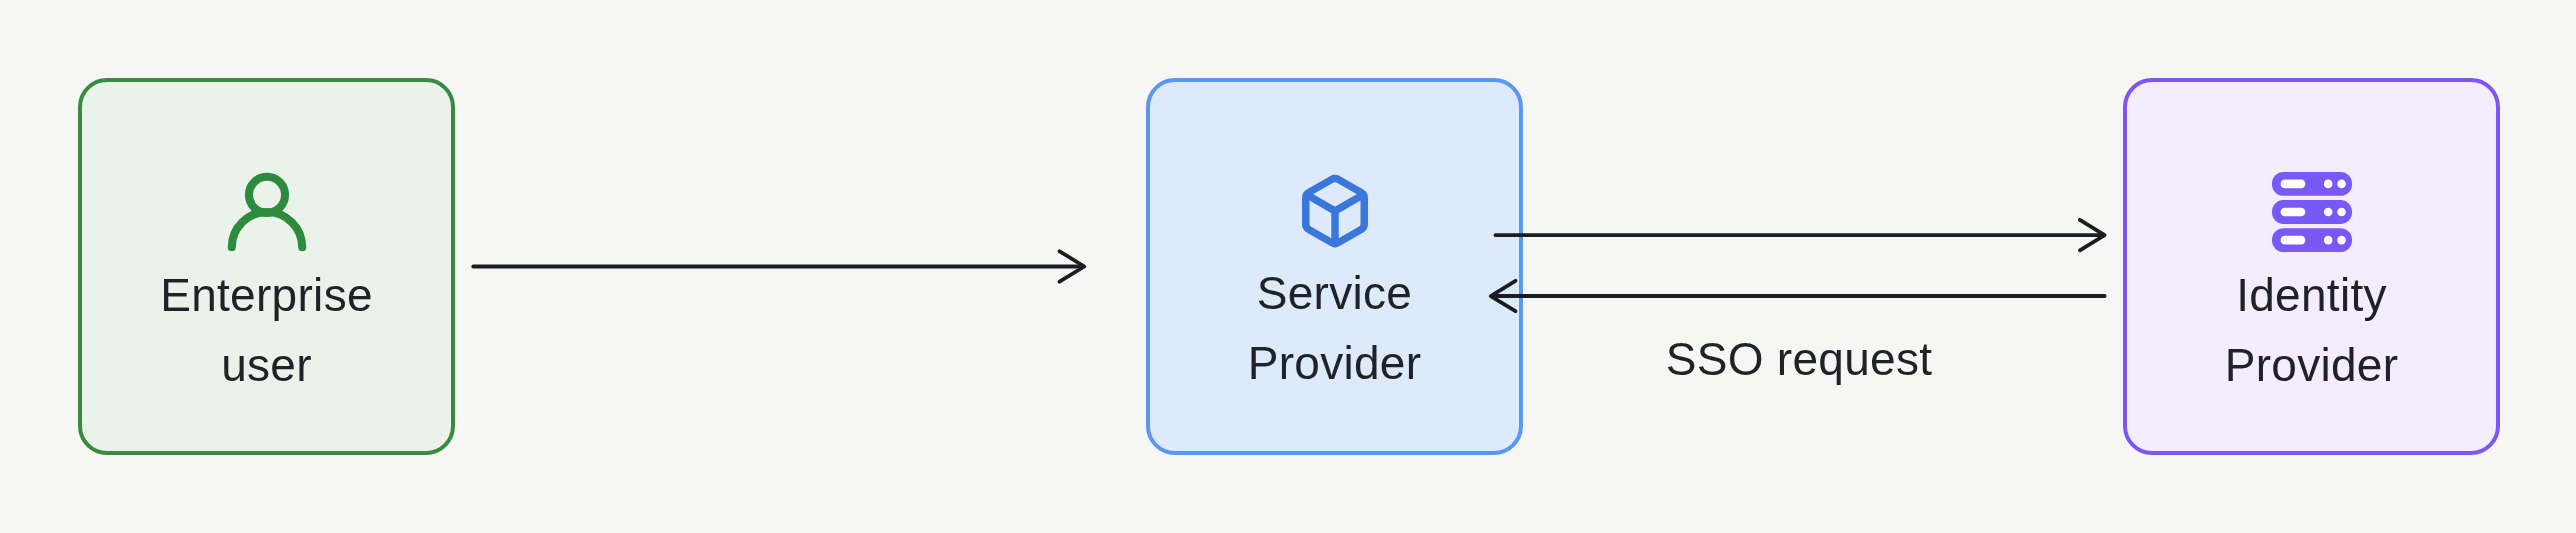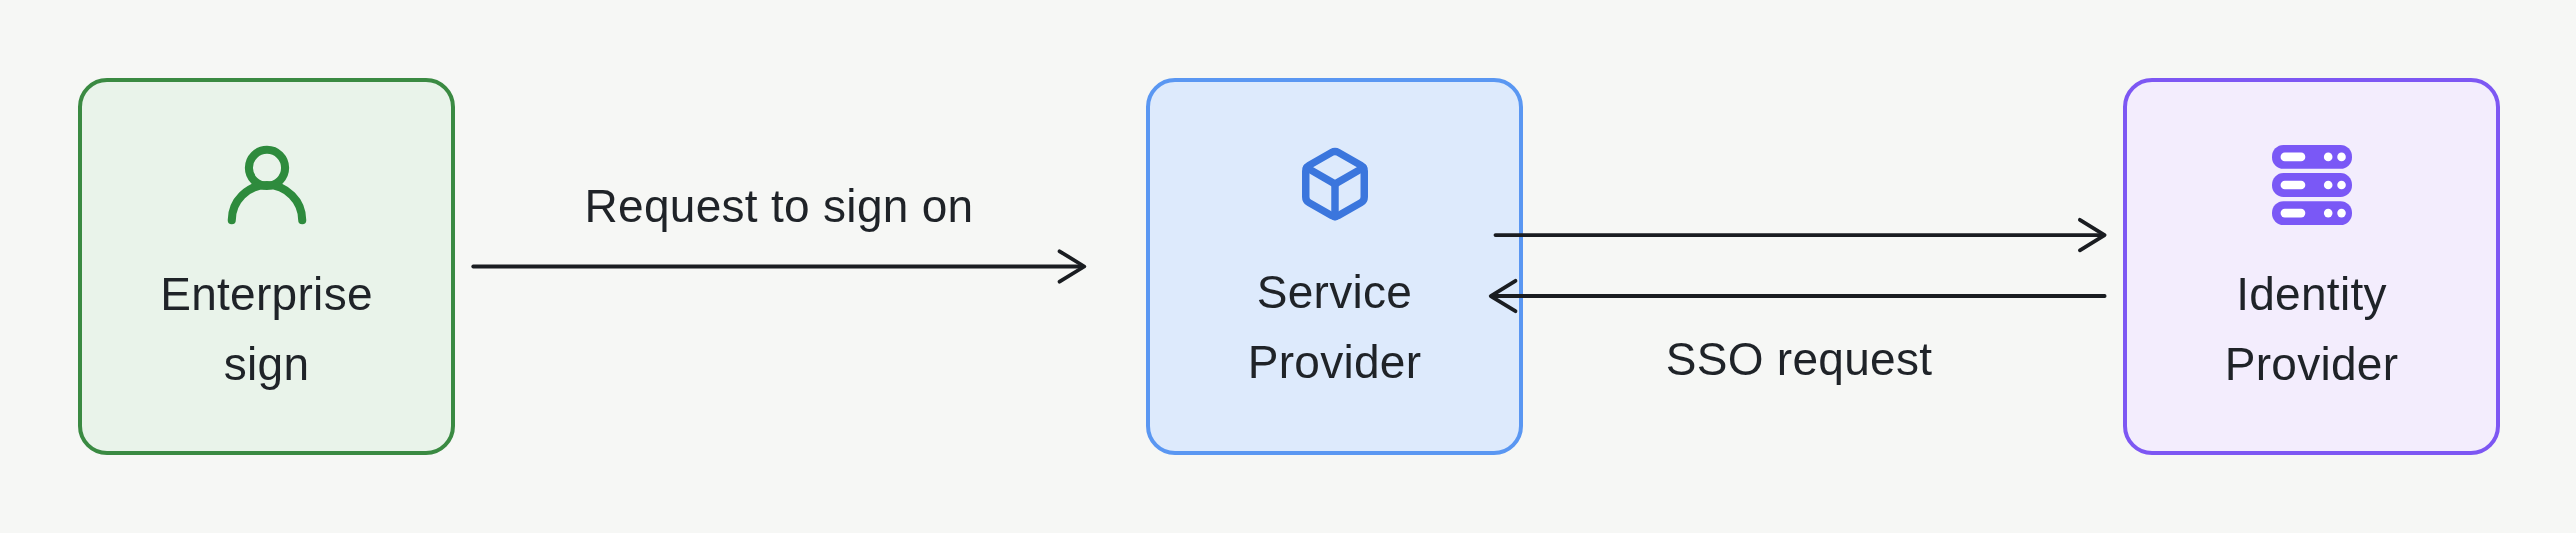--- a/index.html
+++ b/index.html
@@ -18,22 +18,22 @@
     position: absolute;
     top: 78px;
     width: 377px;
     height: 377px;
     box-sizing: border-box;
     border-radius: 29px;
     border: 4.8px solid;
     display: flex;
     flex-direction: column;
     align-items: center;
-    padding-top: 63px;
-    gap: 34px;
+    padding-top: 90px;
+    gap: 8px;
   }
   .node-enterprise { left: 78px;   background: var(--green-fill);  border-color: var(--green-border); }
   .node-service    { left: 1146px; background: var(--blue-fill);   border-color: var(--blue-border); }
   .node-identity   { left: 2123px; background: var(--purple-fill); border-color: var(--purple-border); }
 
   .icon-green  { color: var(--green-icon); }
   .icon-blue   { color: var(--blue-icon); }
   .icon-purple { color: var(--purple-icon); }
 
   .node-label {
@@ -77,21 +77,21 @@
 
 <div class="canvas">
 
   <div class="node node-enterprise">
     <svg class="icon-green" width="80" height="80" viewBox="0 0 84 84">
       <circle cx="42" cy="24" r="19" fill="none" stroke="currentColor" stroke-width="8.5"></circle>
       <path d="M5 79 A37 37 0 0 1 79 79" fill="none" stroke="currentColor" stroke-width="8.5" stroke-linecap="round"></path>
     </svg>
     <div class="node-label">
       <div>Enterprise</div>
-      <div>sign</div>
+      <div>user</div>
     </div>
   </div>
 
   <div class="node node-service">
     <svg class="icon-blue" width="78" height="78" viewBox="0 0 24 24">
       <g fill="none" stroke="currentColor" stroke-width="2.3" stroke-linecap="round" stroke-linejoin="round">
         <path d="M21 16V8a2 2 0 0 0-1-1.73l-7-4a2 2 0 0 0-2 0l-7 4A2 2 0 0 0 3 8v8a2 2 0 0 0 1 1.73l7 4a2 2 0 0 0 2 0l7-4A2 2 0 0 0 21 16z"></path>
         <polyline points="3.27 6.96 12 12.01 20.73 6.96"></polyline>
         <line x1="12" y1="22.08" x2="12" y2="12"></line>
       </g>
@@ -122,21 +122,20 @@
         <circle cx="59" cy="71.5" r="4.5" fill="var(--icon-cutout)"></circle>
         <circle cx="73" cy="71.5" r="4.5" fill="var(--icon-cutout)"></circle>
       </g>
     </svg>
     <div class="node-label">
       <div>Identity</div>
       <div>Provider</div>
     </div>
   </div>
 
-  <div class="edge-label edge-label-1">Request to sign on</div>
   <div class="edge-label edge-label-3">SSO request</div>
 
   <svg class="arrows" width="2576" height="533" viewBox="0 0 2704 560">
     <g>
       <line class="arrow-stroke" x1="496" y1="280" x2="1134" y2="280"></line>
       <polyline class="arrow-stroke" points="1112,264 1138,280 1112,296"></polyline>
     </g>
     <g>
       <line class="arrow-stroke" x1="1570" y1="247" x2="2206" y2="247"></line>
       <polyline class="arrow-stroke" points="2184,231 2210,247 2184,263"></polyline>

